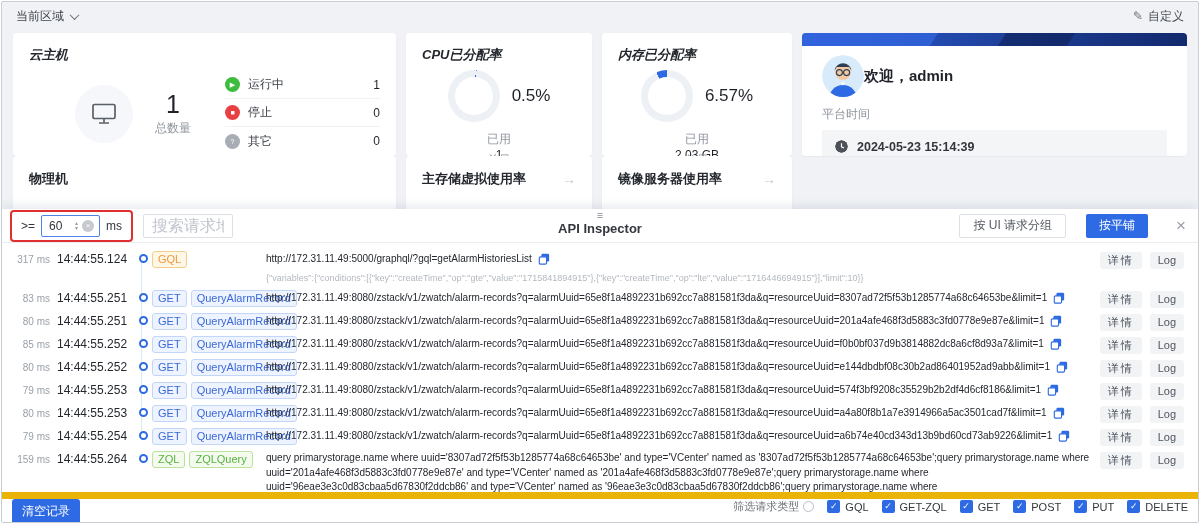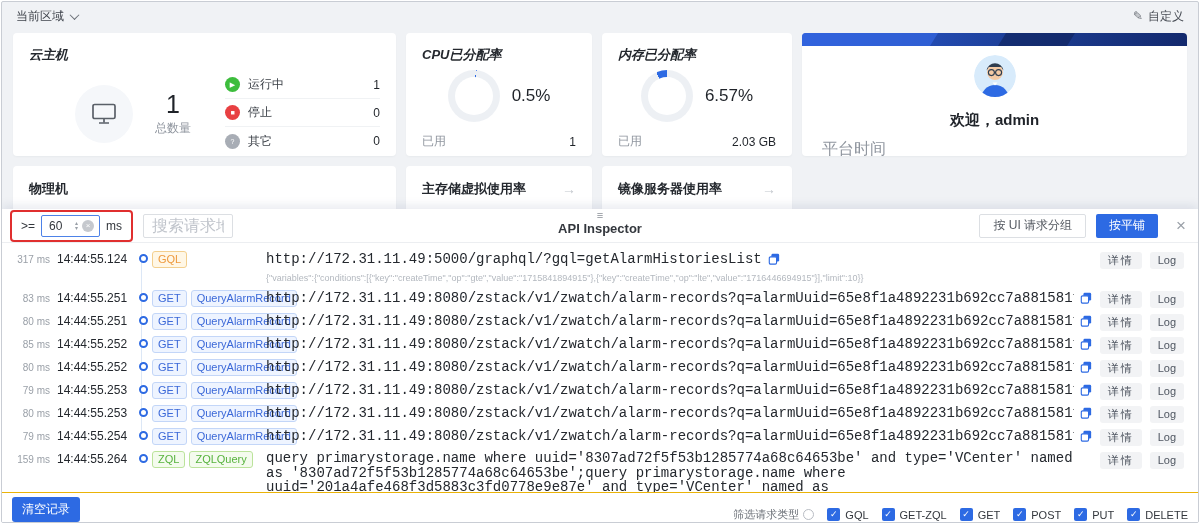--- a/index.html
+++ b/index.html
@@ -9,21 +9,21 @@
   
   .dash-header { height:28px; display:flex; justify-content:space-between; align-items:center; padding:0 14px; font-size:12px; color:#40454d; }
   .region { display:flex; align-items:center; gap:7px; cursor:pointer; }
   .chev { width:7px; height:7px; border-right:1.5px solid #6b7077; border-bottom:1.5px solid #6b7077; transform:rotate(45deg) translate(-1px,-1px); }
   .customize { display:flex; align-items:center; gap:5px; color:#4a4f57; cursor:pointer; }
   .pencil { font-size:12px; color:#6b7077; }
 
   
   .grid { display:grid; grid-template-columns:383px 186px 190px 1fr; gap:10px; margin:0 11px; }
   .row1 { height:123px; margin-top:3px; }
-  .row2 { height:72px; margin-top:10px; }
+  .row2 { height:72px; }
   .card { background:#fff; border-radius:4px; position:relative; box-shadow:0 1px 2px rgba(30,40,60,.04); overflow:hidden; }
   .card-title { font-size:13px; font-weight:700; color:#24282e; padding:13px 16px 0;font-style:italic; }
 
   
   .ch-body { display:flex; align-items:center; padding:0 16px 0 62px; margin-top:9px; }
   .ch-circle { width:58px; height:58px; border-radius:50%; background:#f5f7fa; display:flex; align-items:center; justify-content:center; flex:none; }
   .ch-num-col { margin-left:22px; text-align:center; }
   .ch-num { font-size:25px; color:#1f2329; line-height:27px; }
   .ch-num-label { font-size:12px; color:#8f959e; margin-top:2px; }
   .ch-statuses { flex:1; margin-left:34px; margin-top:-2px; }
@@ -31,31 +31,31 @@
   .status-row:last-child { border-bottom:none; }
   .status-icon { width:15px; height:15px; border-radius:50%; color:#fff; font-size:7px; display:flex; align-items:center; justify-content:center; margin-right:8px; flex:none; }
   .status-count { margin-left:auto; color:#1f2329; }
 
   
   .pct-body { display:flex; align-items:center; justify-content:center; gap:12px; margin-top:6px; }
   .donut { width:52px; height:52px; border-radius:50%; position:relative; flex:none; }
   .donut::after { content:''; position:absolute; inset:7px; background:#fff; border-radius:50%; }
   .pct-text { font-size:17px; color:#1f2329; }
   .stat-rows { padding:0 16px; margin-top:9px; }
-  .stat-row { display:flex; justify-content:space-between; align-items:center; height:21px; font-size:12px; color:#8f959e; }
+  .stat-row { display:flex; justify-content:space-between; align-items:center; height:21px; font-size:12px; color:#8f959e;flex-direction:column; }
   .stat-val { color:#1f2329; }
 
   
   .banner { height:13px; background:linear-gradient(100deg,#2b5cd8 0%,#1d3f97 55%,#13296d 100%); position:relative; }
   .banner::after { content:''; position:absolute; left:-14px; top:0; width:38%; height:100%; background:#3466df; transform:skewX(-32deg); opacity:.75; }
   .banner::before { content:''; position:absolute; left:52%; top:0; width:18%; height:100%; background:#0f2258; transform:skewX(-32deg); opacity:.6; }
-  .w-row { display:flex; align-items:center; gap:14px; padding:9px 20px 0;flex-direction:column; }
+  .w-row { display:flex; align-items:center; padding:9px 20px 0; }
   .avatar { width:42px; height:42px; flex:none; }
   .greeting { font-size:15px; font-weight:700; color:#1f2329; }
-  .pt-label { padding:9px 20px 0; font-size:16px; color:#8f959e; }
+  .pt-label { padding:9px 20px 0; font-size:12px; color:#8f959e; }
   .time-bar { margin:7px 20px 0; background:#f4f5f7; border-radius:2px; height:33px; display:flex; align-items:center; gap:9px; padding:0 13px; font-size:12.5px; color:#33373d;font-weight:bold; }
 
   
   .r2-inner { display:flex; justify-content:space-between; align-items:center; padding:14px 16px 0; }
   .r2-title { font-size:13px; font-weight:700; color:#24282e; }
   .arrow { color:#c3c7cd; font-size:14px; line-height:14px; }
   .trash-svg, .arrow { flex:none; }
 
   
   .panel { position:absolute; left:0; right:0; top:207px; bottom:0; background:#fff; z-index:20; box-shadow:0 -3px 10px rgba(15,35,95,.10); display:flex; flex-direction:column; }
@@ -64,50 +64,50 @@
   .ge-label, .ms-label { font-size:12px; color:#33373d; }
   .num-input { display:flex; align-items:center; border:1px solid #4d82e8; border-radius:2px; height:22px; padding:0 5px 0 7px; gap:4px; background:#fff; }
   .num-val { font-size:12px; color:#33373d; width:22px; border:none; outline:none; font-family:inherit; }
   .steppers { display:flex; flex-direction:column; font-size:6px; color:#9aa0a8; line-height:5px; cursor:pointer; }
   .clear-icon { width:12px; height:12px; border-radius:50%; background:#c6c9ce; color:#fff; font-size:8px; line-height:11px; text-align:center; cursor:pointer; }
   .search-input { margin-left:10px; width:90px; height:24px; border:1px solid #dcdfe3; border-radius:2px; font-size:16px; padding:0 8px; color:#33373d; outline:none; font-family:inherit; }
   .search-input::placeholder { color:#c1c5cc; }
   .p-title { position:absolute; left:50%; top:2px; transform:translateX(-50%); text-align:center; }
   .drag { color:#8a8f96; font-size:11px; line-height:9px; }
   .t-text { font-size:13px; font-weight:700; color:#33373d; line-height:17px; }
-  .p-actions { margin-left:auto; display:flex; align-items:center; gap:10px; }
+  .p-actions { margin-left:auto; display:flex; align-items:center; gap:20px; }
   .btn-plain { height:24px; padding:0 13px; border:1px solid #dcdfe3; border-radius:2px; background:#fff; font-size:12px; color:#555a62; display:flex; align-items:center; cursor:pointer; }
   .btn-primary { height:24px; padding:0 13px; border-radius:2px; background:#2d6ae3; color:#fff; font-size:12px; display:flex; align-items:center; cursor:pointer; }
   .close-x { font-size:17px; color:#9aa0a8; margin-left:8px; cursor:pointer; line-height:17px; }
 
   
   .req-list { flex:1; overflow:hidden; position:relative; padding:5px 0 0; }
   .req-list::before { content:''; position:absolute; left:139px; top:16px; bottom:58px; width:1px; background:#dce7f6; }
   .req-row { display:flex; align-items:flex-start; padding:3px 0 2px; }
   .col-dur { width:48px; text-align:right; font-size:10px; color:#9aa0a8; padding-top:3px; flex:none; }
   .col-time { width:84px; padding-left:7px; font-size:12px; font-weight:400; color:#24282e; flex:none; line-height:16px; }
   .col-node { width:18px; display:flex; justify-content:center; padding-top:3px; flex:none; position:relative; z-index:1; }
   .node { width:9px; height:9px; border:2px solid #2d6ae3; border-radius:50%; background:#fff; }
   .col-tags { width:114px; display:flex; gap:4px; flex:none; }
   .tag { font-size:11px; line-height:15px; padding:0 5px; border-radius:3px; border:1px solid; white-space:nowrap; }
   .tag-orange { background:#fff7e6; border-color:#f3cf8e; color:#ee9a3e; }
   .tag-blue   { background:#eef4ff; border-color:#c3d6f8; color:#3b68d8; }
   .tag-green  { background:#f4fbee; border-color:#bbe39b; color:#57b33e; }
   .col-url { flex:1; min-width:0; padding-right:8px; }
   .url-line { display:flex; align-items:flex-start; gap:6px; }
-  .url-text { flex:0 1 auto; min-width:0; font-size:14px; color:#24282e; white-space:nowrap; overflow:hidden; line-height:16px;font-family:Liberation Mono, monospace; }
+  .url-text { flex:0 1 auto; min-width:0; font-size:10px; color:#24282e; white-space:nowrap; overflow:hidden; line-height:16px; }
   .url-text.wrap { white-space:normal; line-height:14.5px; }
   .copy-ico { flex:none; margin-top:2px; }
   .params { font-size:9px; color:#b3b8bf; white-space:nowrap; overflow:hidden; margin-top:1px; }
   .col-actions { flex:none; display:flex; gap:8px; margin-left:auto; padding-right:14px; padding-top:1px; }
   .mini-btn { background:#f2f3f5; border-radius:3px; font-size:11px; color:#4e5560; padding:1px 8px; line-height:15px; cursor:pointer; white-space:nowrap; }
   .mini-btn.detail { letter-spacing:2px; }
 
   
-  .p-footer { height:30px; flex:none; border-top:1px solid #eab308; display:flex; align-items:flex-end; justify-content:space-between; padding:0 10px; background:#fff; }
+  .p-footer { height:30px; flex:none; border-top:7px solid #eab308; display:flex; align-items:flex-start; justify-content:space-between; padding:0 10px; background:#fff; }
   .clear-btn { background:#2d6ae3; color:#fff; font-size:12px; border-radius:3px; padding:4px 10px; cursor:pointer; }
   .filters { display:flex; align-items:center; gap:13px; font-size:11px; color:#33373d; }
   .f-label { color:#6b7077; display:flex; align-items:center; gap:4px; }
   .info-circle { width:11px; height:11px; border:1px solid #b9bdc4; border-radius:50%; }
   .type-item { display:flex; align-items:center; gap:5px; cursor:pointer; }
   .cb { width:13px; height:13px; background:#2d6ae3; border-radius:2px; position:relative; flex:none; }
   .cb::after { content:'✓'; position:absolute; inset:0; color:#fff; font-size:9px; line-height:13px; text-align:center; }
 </style>
 </head>
 <body>

